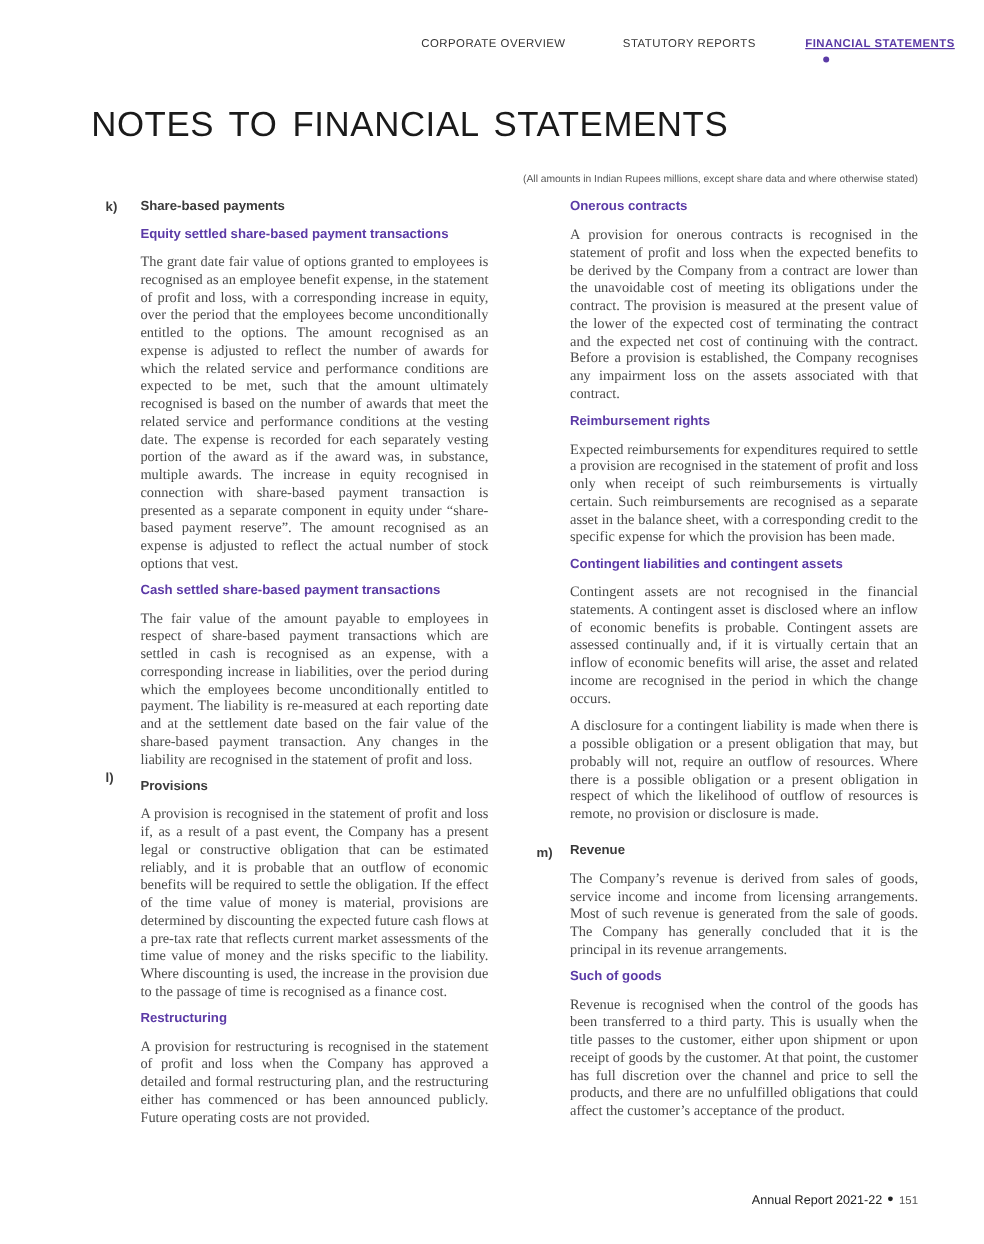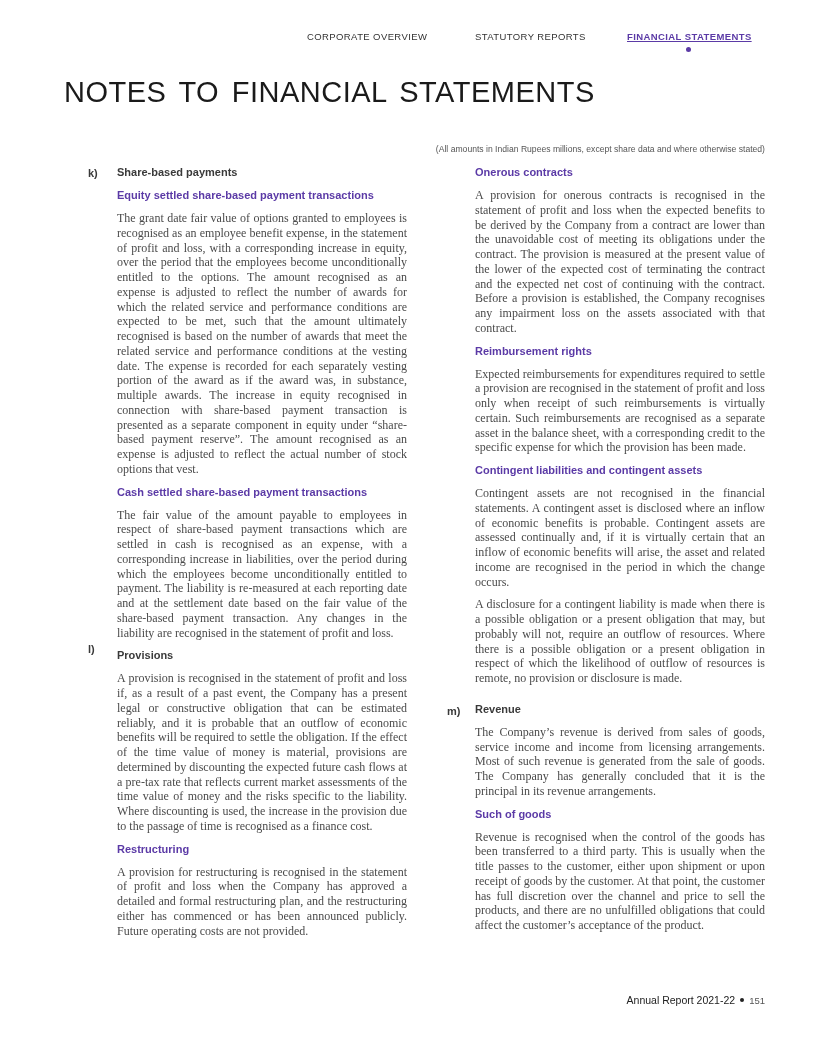--- a/index.html
+++ b/index.html
@@ -22,20 +22,21 @@
       width: 820px;
       height: 30px;
     }
     .topnav .nav-item {
       position: absolute;
       top: 0;
       font-size: 9.5px;
       letter-spacing: 0.4px;
       color: #333333;
       white-space: nowrap;
+      margin-left: 44px;
     }
     .topnav .nav-item.active {
       color: #5b3aa6;
       font-weight: bold;
     }
     .topnav .nav-dot {
       position: absolute;
       top: 16px;
       width: 5px;
       height: 5px;
@@ -44,21 +45,21 @@
     }
     .page-title {
       position: absolute;
       top: 76px;
       left: 64px;
       font-size: 29px;
       letter-spacing: 0.5px;
       color: #1a1a1a;
       font-weight: normal;
       word-spacing: 4px;
-      margin: 0;
+      margin: 12px;
       white-space: nowrap;
     }
     .note {
       position: absolute;
       top: 144px;
       right: 55px;
       font-size: 8.6px;
       color: #555555;
       white-space: nowrap;
     }

